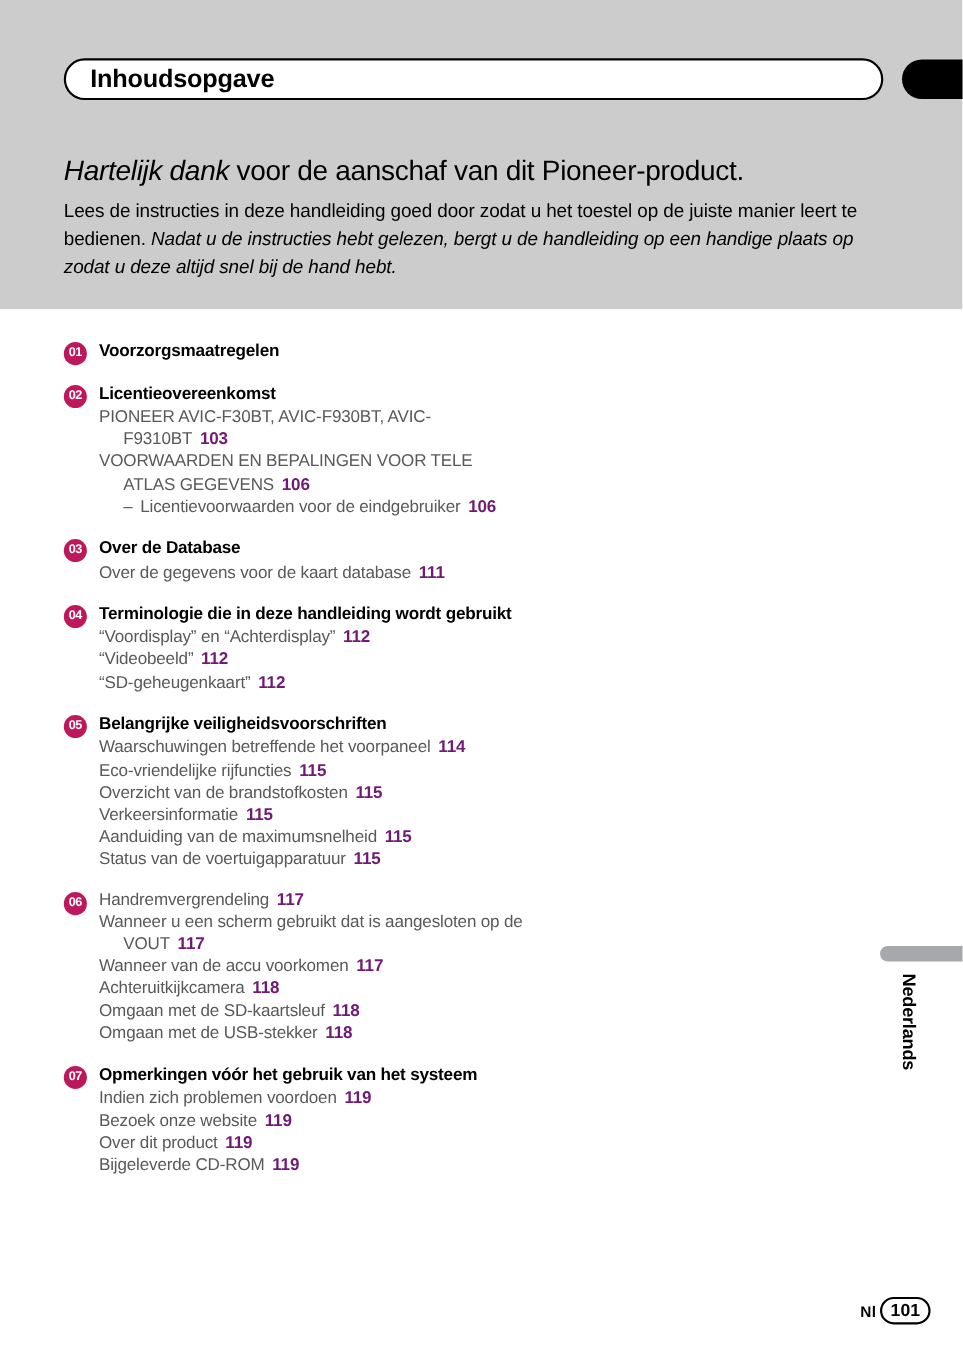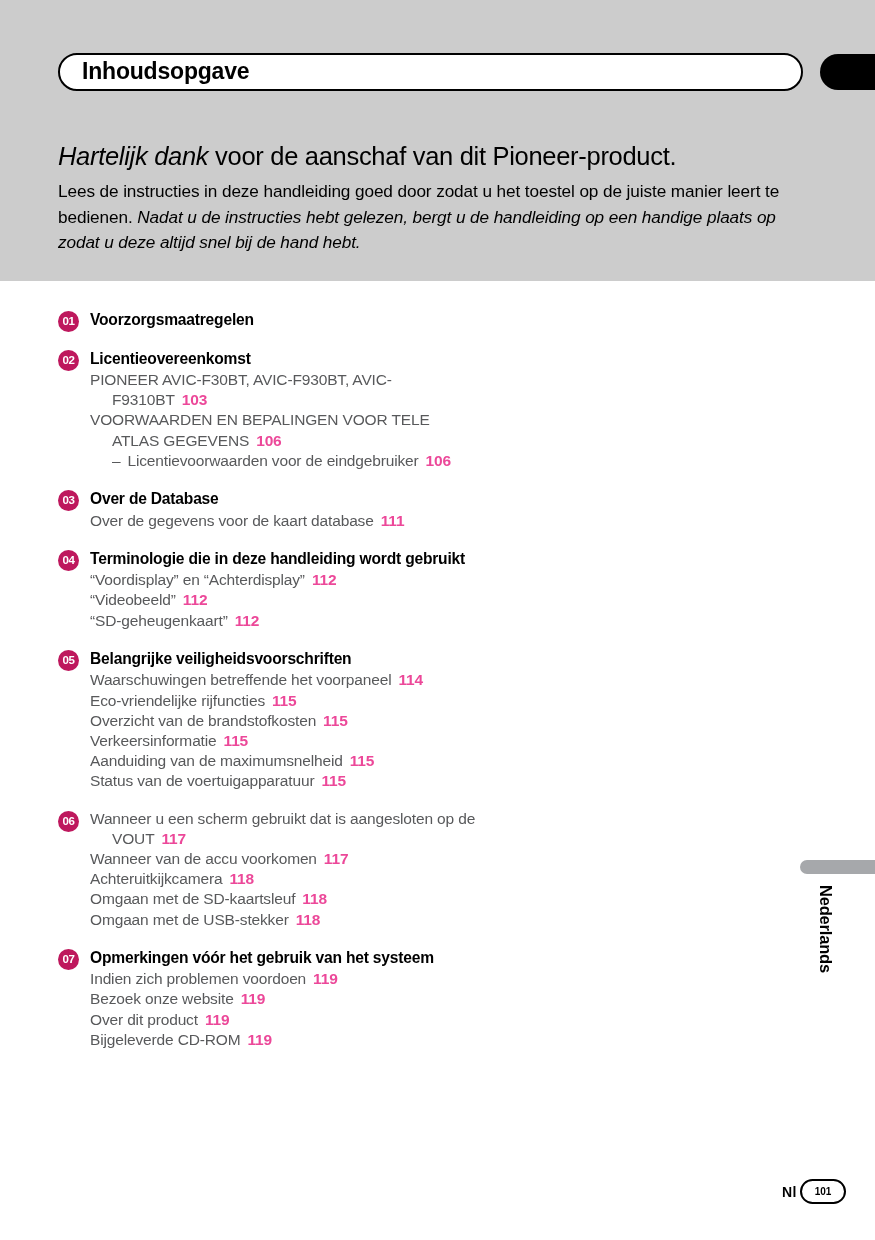--- a/index.html
+++ b/index.html
@@ -132,21 +132,21 @@
     color: #58595b;
     letter-spacing: -0.15px;
     padding-left: 22px;
     text-indent: -22px;
   }
   .entry.lvl2 {
     padding-left: 46px;
     text-indent: -24px;
   }
   .entry .pg {
-    color: #ec4899;
+    color: #701a75;
     font-weight: bold;
     margin-left: 7px;
   }
   .entry .dash {
     margin-right: 7px;
   }
 
   
   .side-tab-bar {
     position: absolute;
@@ -182,21 +182,21 @@
   }
   .footer-page {
     position: absolute;
     left: 800px;
     top: 1179px;
     width: 46px;
     height: 25px;
     border: 2px solid #000000;
     border-radius: 13px;
     box-sizing: border-box;
-    font-size: 10px;
+    font-size: 16px;
     font-weight: bold;
     line-height: 22px;
     text-align: center;
   }
 </style>
 </head>
 <body>
 
 <div class="banner"></div>
 
@@ -253,20 +253,21 @@
         <div class="entry"><span>Eco-vriendelijke rijfuncties</span><span class="pg">115</span></div>
         <div class="entry"><span>Overzicht van de brandstofkosten</span><span class="pg">115</span></div>
         <div class="entry"><span>Verkeersinformatie</span><span class="pg">115</span></div>
         <div class="entry"><span>Aanduiding van de maximumsnelheid</span><span class="pg">115</span></div>
         <div class="entry"><span>Status van de voertuigapparatuur</span><span class="pg">115</span></div>
       </div>
     </div>
     <div class="toc-section">
       <div class="badge">06</div>
       <div class="entries">
+        <div class="entry"><span>Handremvergrendeling</span><span class="pg">117</span></div>
         <div class="entry"><span>Wanneer u een scherm gebruikt dat is aangesloten op de VOUT</span><span class="pg">117</span></div>
         <div class="entry"><span>Wanneer van de accu voorkomen</span><span class="pg">117</span></div>
         <div class="entry"><span>Achteruitkijkcamera</span><span class="pg">118</span></div>
         <div class="entry"><span>Omgaan met de SD-kaartsleuf</span><span class="pg">118</span></div>
         <div class="entry"><span>Omgaan met de USB-stekker</span><span class="pg">118</span></div>
       </div>
     </div>
     <div class="toc-section">
       <div class="badge">07</div>
       <div class="sec-title">Opmerkingen vóór het gebruik van het systeem</div>

